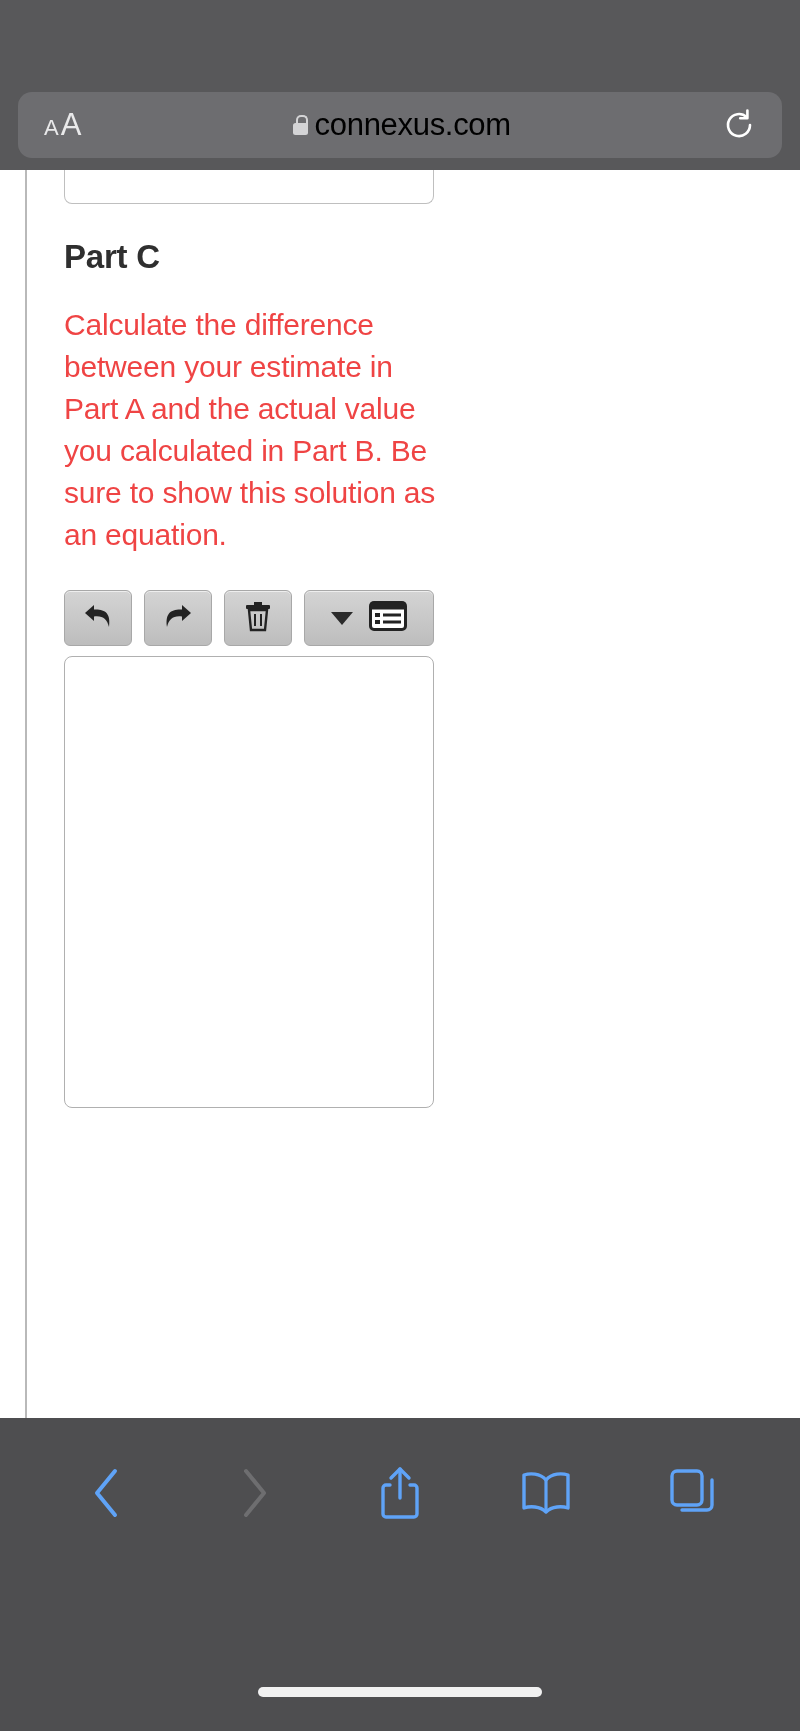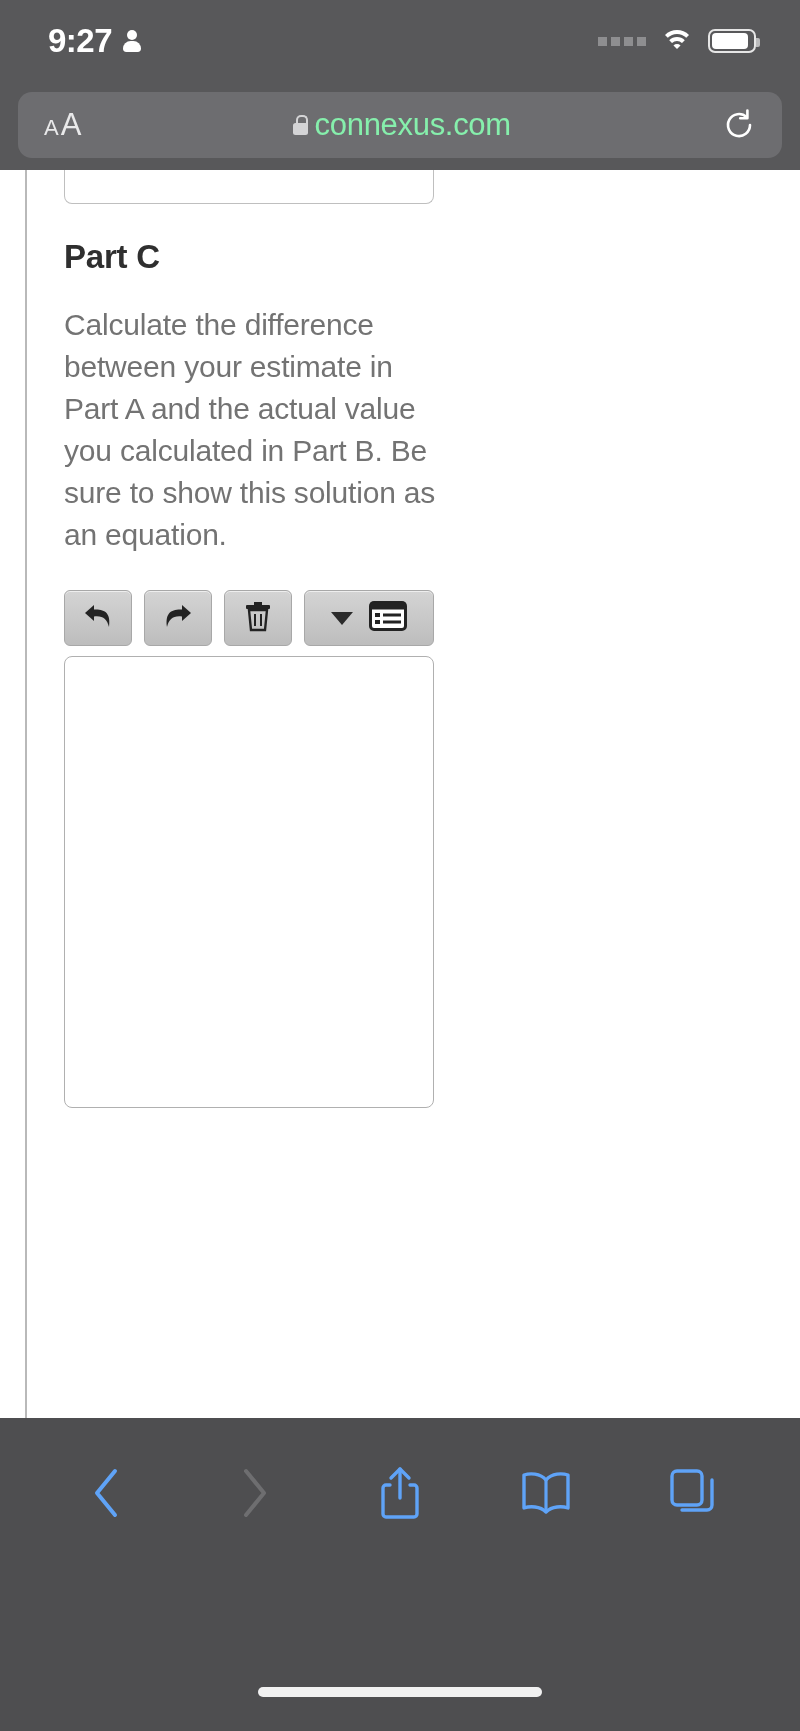--- a/index.html
+++ b/index.html
@@ -72,21 +72,21 @@
   }
   .lock { width: 15px; height: 20px; position: relative; }
   .lock::before {
     content:""; position:absolute; bottom:0; left:0; width:15px; height:12px;
     background:#d4d4d6; border-radius:2.5px;
   }
   .lock::after {
     content:""; position:absolute; top:0; left:3.5px; width:8px; height:9px;
     border:2.5px solid #d4d4d6; border-bottom:none; border-radius:5px 5px 0 0;
   }
-  .url-text { color:#86efac; font-size:31px; letter-spacing:-0.3px; }
+  .url-text { color:#000000; font-size:31px; letter-spacing:-0.3px; }
   .reload {
     width: 34px; height: 34px; position: relative;
   }
   .reload svg { display:block; }
 
   
   .page {
     position:absolute; top:170px; left:0; width:728px; height:1248px;
     background:#fff; overflow:hidden;
   }
@@ -101,21 +101,21 @@
   .prev-box {
     width: 370px; height: 38px; margin-top:-4px;
     border:1.5px solid #bfbfbf; border-top:none;
     border-radius: 0 0 8px 8px; background:#fff;
   }
   h2.part {
     font-size: 33px; font-weight:700; color:#2f2f2f;
     margin: 34px 0 0 0; letter-spacing:-0.2px;
   }
   p.body {
-    font-size: 30px; line-height: 42px; color:#737373;
+    font-size: 30px; line-height: 42px; color:#ef4444;
     margin-top: 28px; width: 378px; letter-spacing:-0.2px;
   }
 
   
   .editor-toolbar { display:flex; gap: 12px; margin-top: 34px; }
   .tb-btn {
     height: 56px; border-radius: 6px;
     background: linear-gradient(#d4d4d4, #bdbdbd);
     border: 1px solid #a8a8a8;
     display:flex; align-items:center; justify-content:center;
@@ -149,42 +149,20 @@
     width: 284px; height: 10px; background:#f1f1f1; border-radius:6px;
   }
 </style>
 </head>
 <body>
 
 <div class="device">
 
   <div class="safari-top">
 
-    <div class="statusbar">
-      <div class="status-left">
-        <span class="clock">9:27</span>
-        <span class="person-ic"></span>
-      </div>
-      <div class="status-right">
-        <span class="sig-dots">
-          <i></i>
-            <i></i>
-            <i></i>
-            <i></i>
-        </span>
-        <span class="wifi">
-          <span class="w1"></span>
-            <span class="w2"></span>
-            <span class="w3"></span>
-        </span>
-        <span class="batt">
-            <i></i>
-          </span>
-      </div>
-    </div>
 
     <div class="urlbar">
       <span class="aa">
         <span class="a-small">A</span>
           <span class="a-big">A</span>
       </span>
       <span class="url-center">
         <span class="lock"></span>
         <span class="url-text">connexus.com</span>
       </span>

